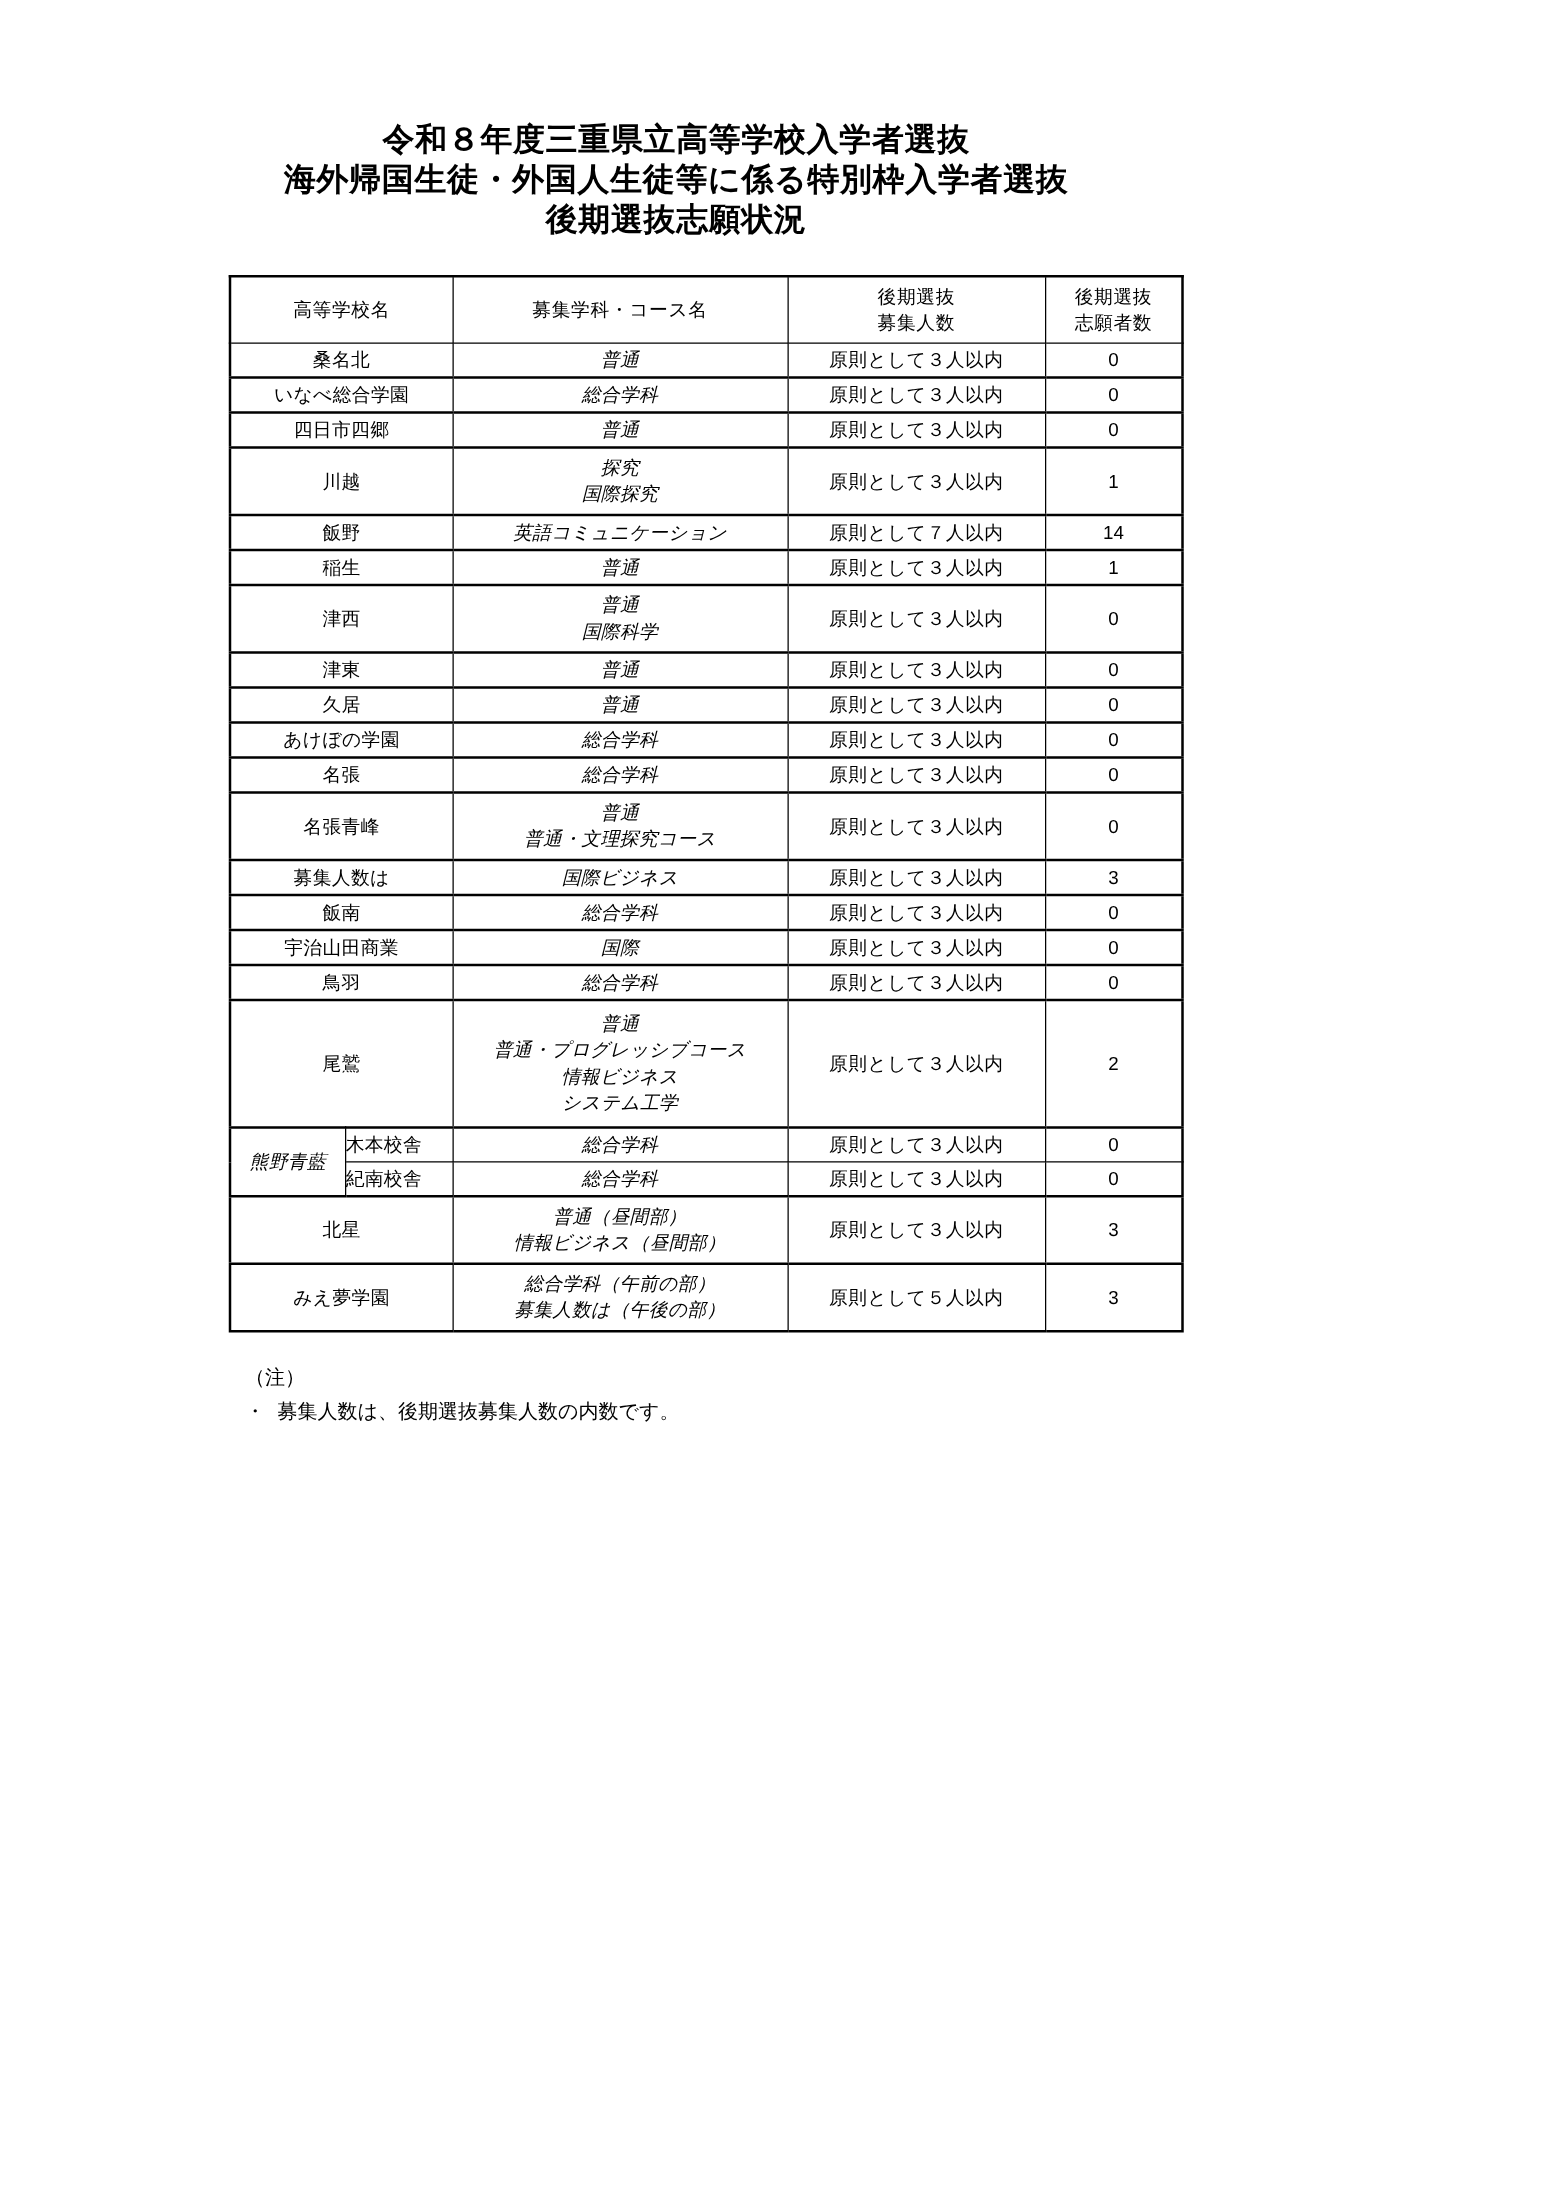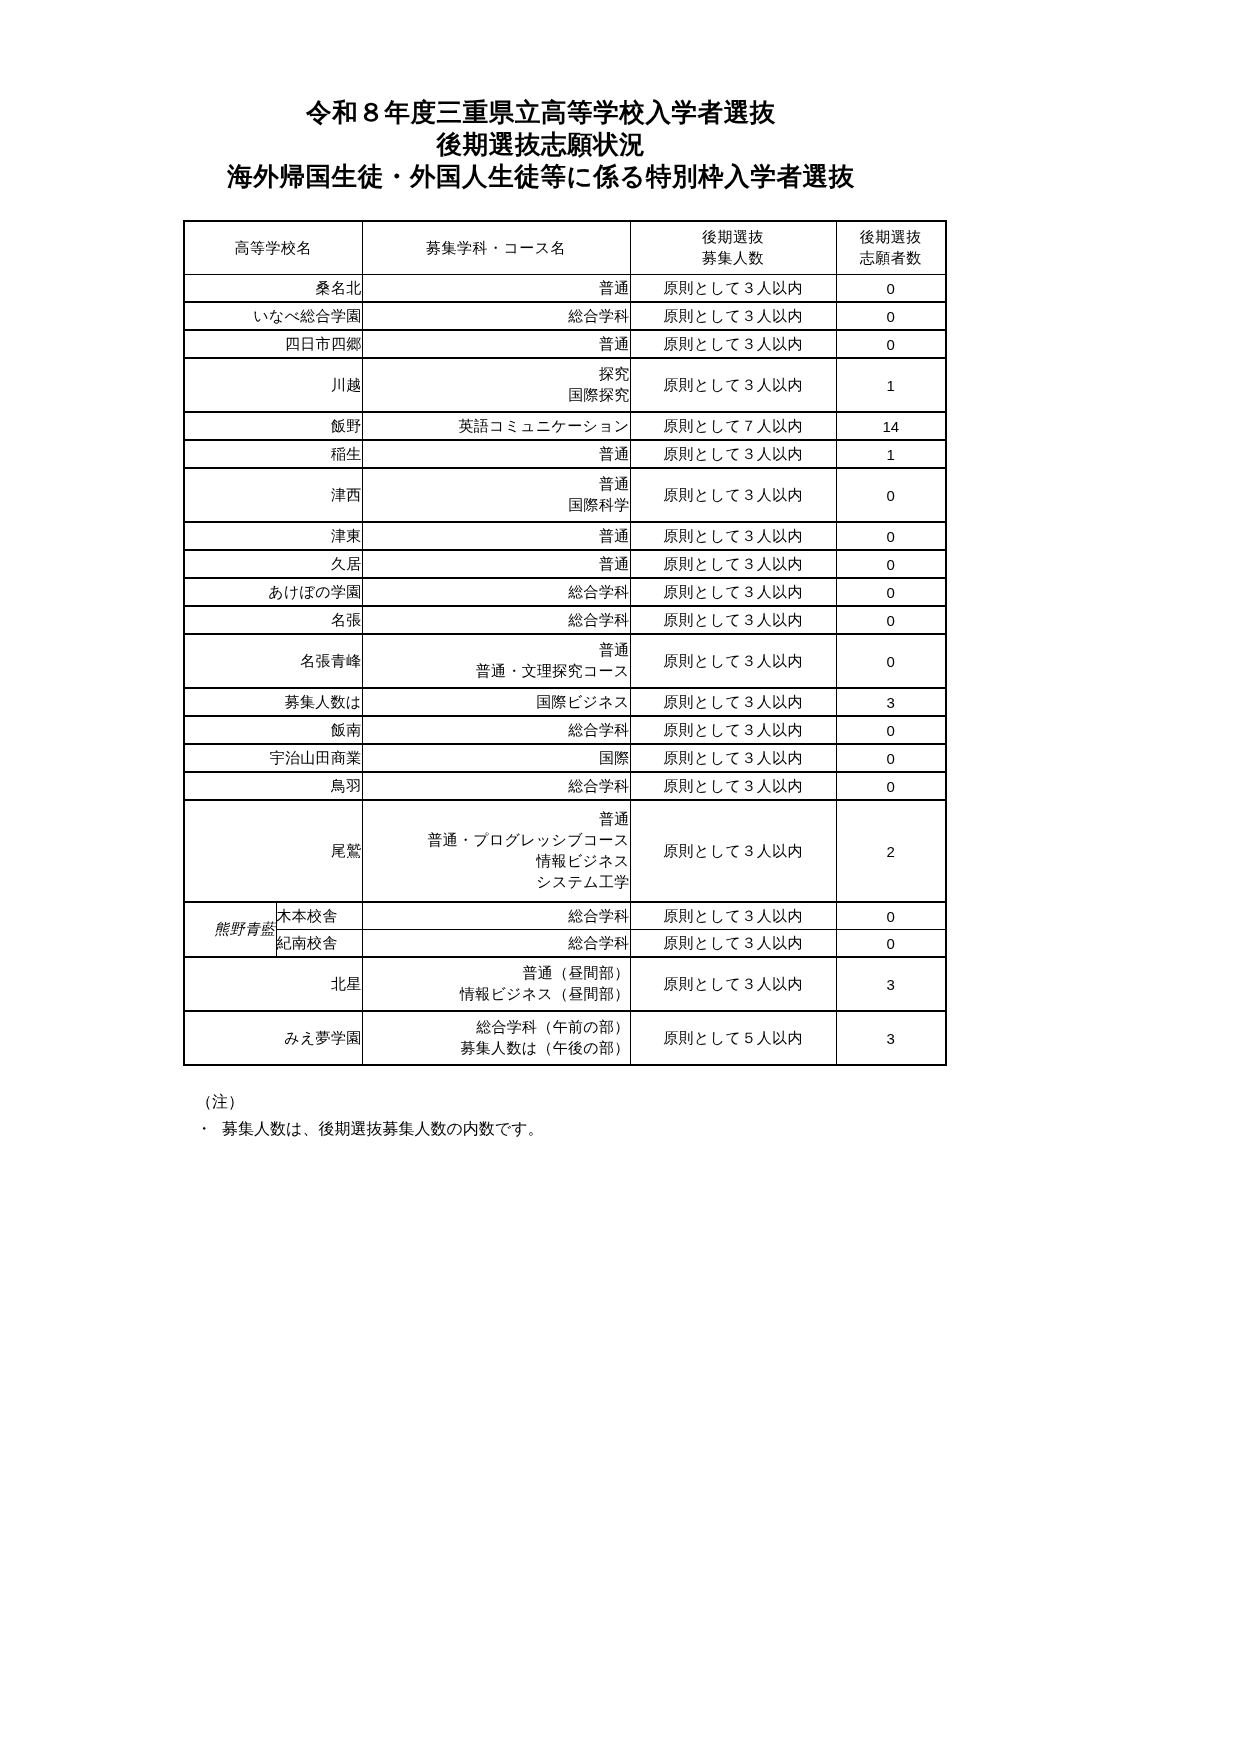--- a/index.html
+++ b/index.html
@@ -74,33 +74,34 @@
     font-size: 16.5px;
     line-height: 21px;
     letter-spacing: 0.5px;
   }
   .hdr th .two-line {
     display: block;
   }
 
   td.school {
     padding-left: 6px;
-    text-align: right;
+    text-align: center;
     letter-spacing: 0.3px;
   }
   td.campus {
     padding-left: 6px;
     text-align: left;
     letter-spacing: 0.3px;
     margin-top: 34px;
   }
   td.course {
     padding-left: 6px;
-    text-align: right;
+    text-align: center;
     letter-spacing: 0.3px;
+    font-style: italic;
   }
   td.course .line { display: block; white-space: pre; }
   td.quota {
     text-align: center;
     letter-spacing: 0.4px;
     margin-left: 32px;
   }
   td.applicants {
     text-align: center;
     font-family: "Liberation Sans", "DejaVu Sans", sans-serif;
@@ -131,22 +132,22 @@
     text-align: left;
   }
 </style>
 </head>
 <body>
 
 <div class="page">
 
   <div class="title-block">
     <div class="title-line">令和８年度三重県立高等学校入学者選抜</div>
+    <div class="title-line">海外帰国生徒・外国人生徒等に係る特別枠入学者選抜</div>
     <div class="title-line">後期選抜志願状況</div>
-    <div class="title-line">海外帰国生徒・外国人生徒等に係る特別枠入学者選抜</div>
   </div>
 
   <div class="table-wrap">
     <table class="main">
       <colgroup>
         <col class="c-school">
         <col class="c-campus">
         <col class="c-course">
         <col class="c-quota">
         <col class="c-applicants">

